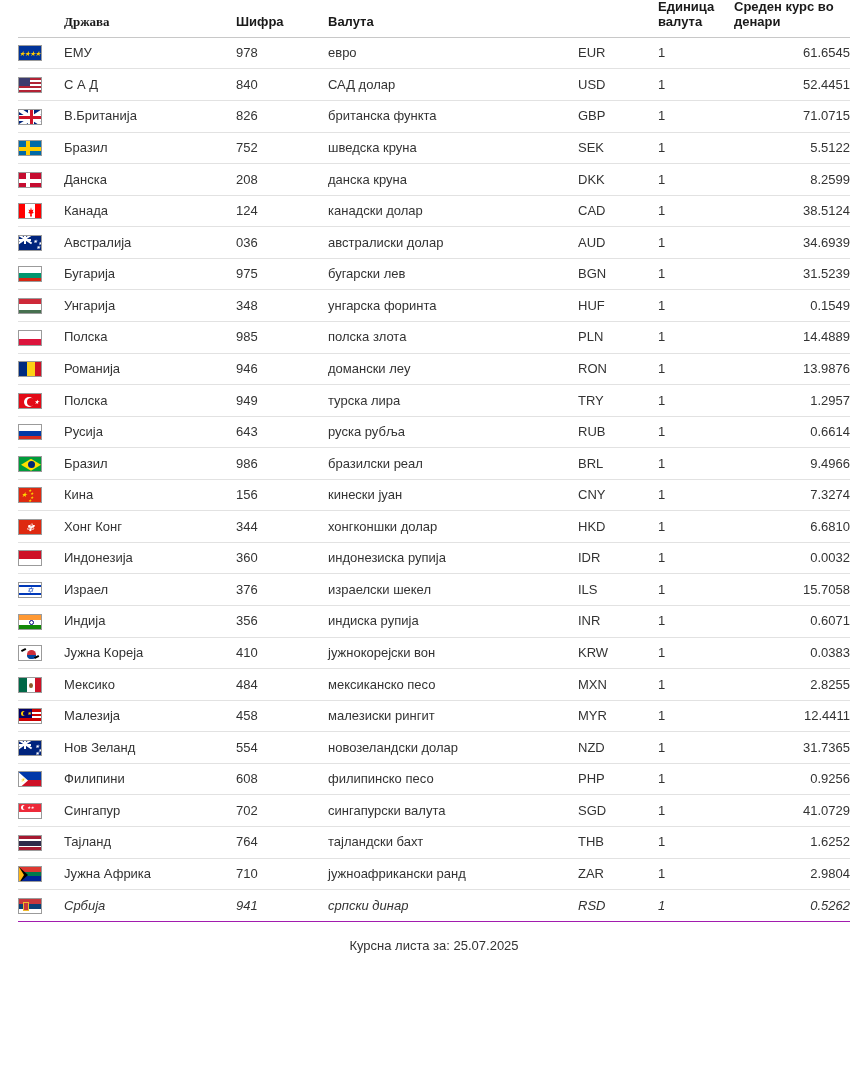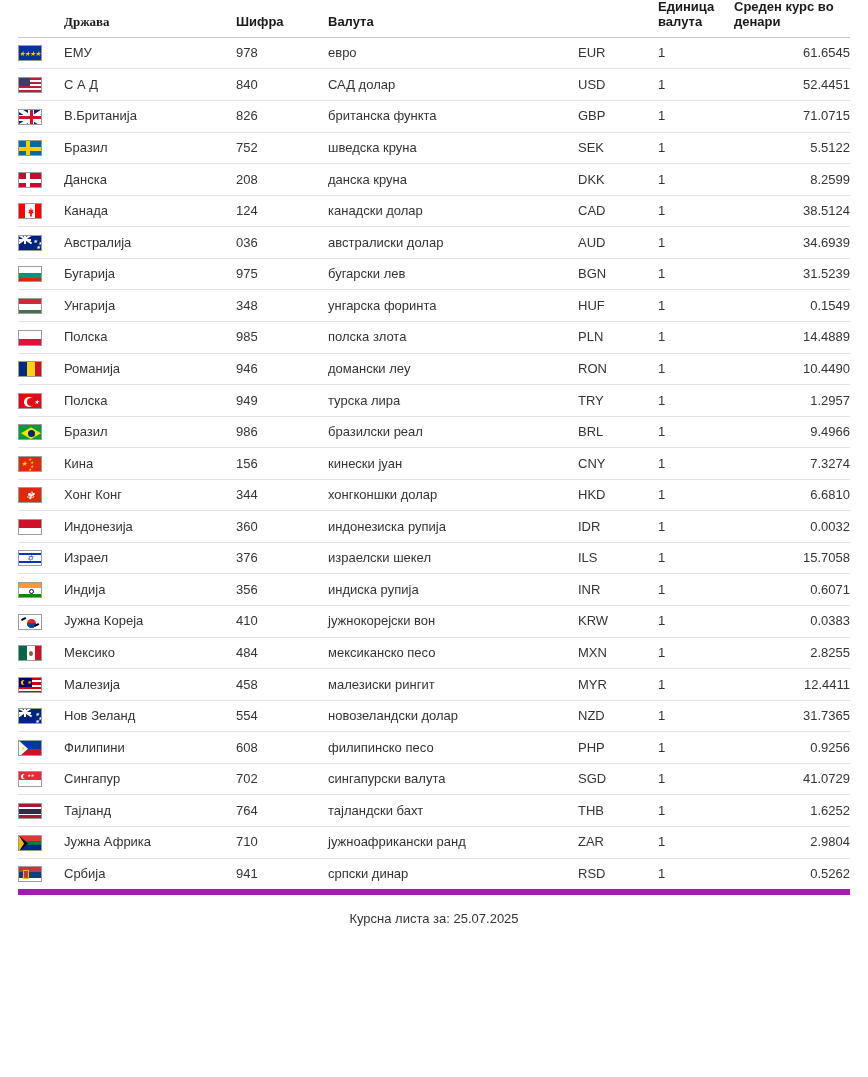--- a/index.html
+++ b/index.html
@@ -46,21 +46,21 @@
 
   table.rates tbody td {
     padding: 7px 0;
     border-bottom: 1px solid #e2e2e2;
     font-size: 13px;
     color: #333333;
     vertical-align: middle;
     line-height: 1.2;
     height: 30px;
   }
-  tbody tr:last-child td { border-bottom: 6px solid #a21caf; }
+  tbody tr:last-child td { border-bottom: 1px solid #a21caf; font-style: italic; }
 
   .flag {
     width: 24px;
     height: 16px;
     display: inline-block;
     border: 1px solid #9b9b9b;
     position: relative;
     overflow: hidden;
     vertical-align: middle;
     background: #fff;
@@ -345,30 +345,39 @@
           <td>1</td>
           <td class="td-rate">14.4889</td>
         </tr>
         <tr>
           <td><span class="flag f-ro"><i class="a"></i><i class="b"></i><i class="c"></i></span></td>
           <td>Романија</td>
           <td>946</td>
           <td>домански леу</td>
           <td>RON</td>
           <td>1</td>
-          <td class="td-rate">10.4490</td>
+          <td class="td-rate">13.9876</td>
         </tr>
         <tr>
           <td><span class="flag f-tr"><i class="c1"></i><i class="c2"></i><i class="st">★</i></span></td>
           <td>Полска</td>
           <td>949</td>
           <td>турска лира</td>
           <td>TRY</td>
           <td>1</td>
           <td class="td-rate">1.2957</td>
+        </tr>
+        <tr>
+          <td><span class="flag f-ru"><i class="a"></i><i class="b"></i><i class="c"></i></span></td>
+          <td>Русија</td>
+          <td>643</td>
+          <td>руска рубља</td>
+          <td>RUB</td>
+          <td>1</td>
+          <td class="td-rate">0.6614</td>
         </tr>
         <tr>
           <td><span class="flag f-br"><i class="rh"></i><i class="c"></i></span></td>
           <td>Бразил</td>
           <td>986</td>
           <td>бразилски реал</td>
           <td>BRL</td>
           <td>1</td>
           <td class="td-rate">9.4966</td>
         </tr>

